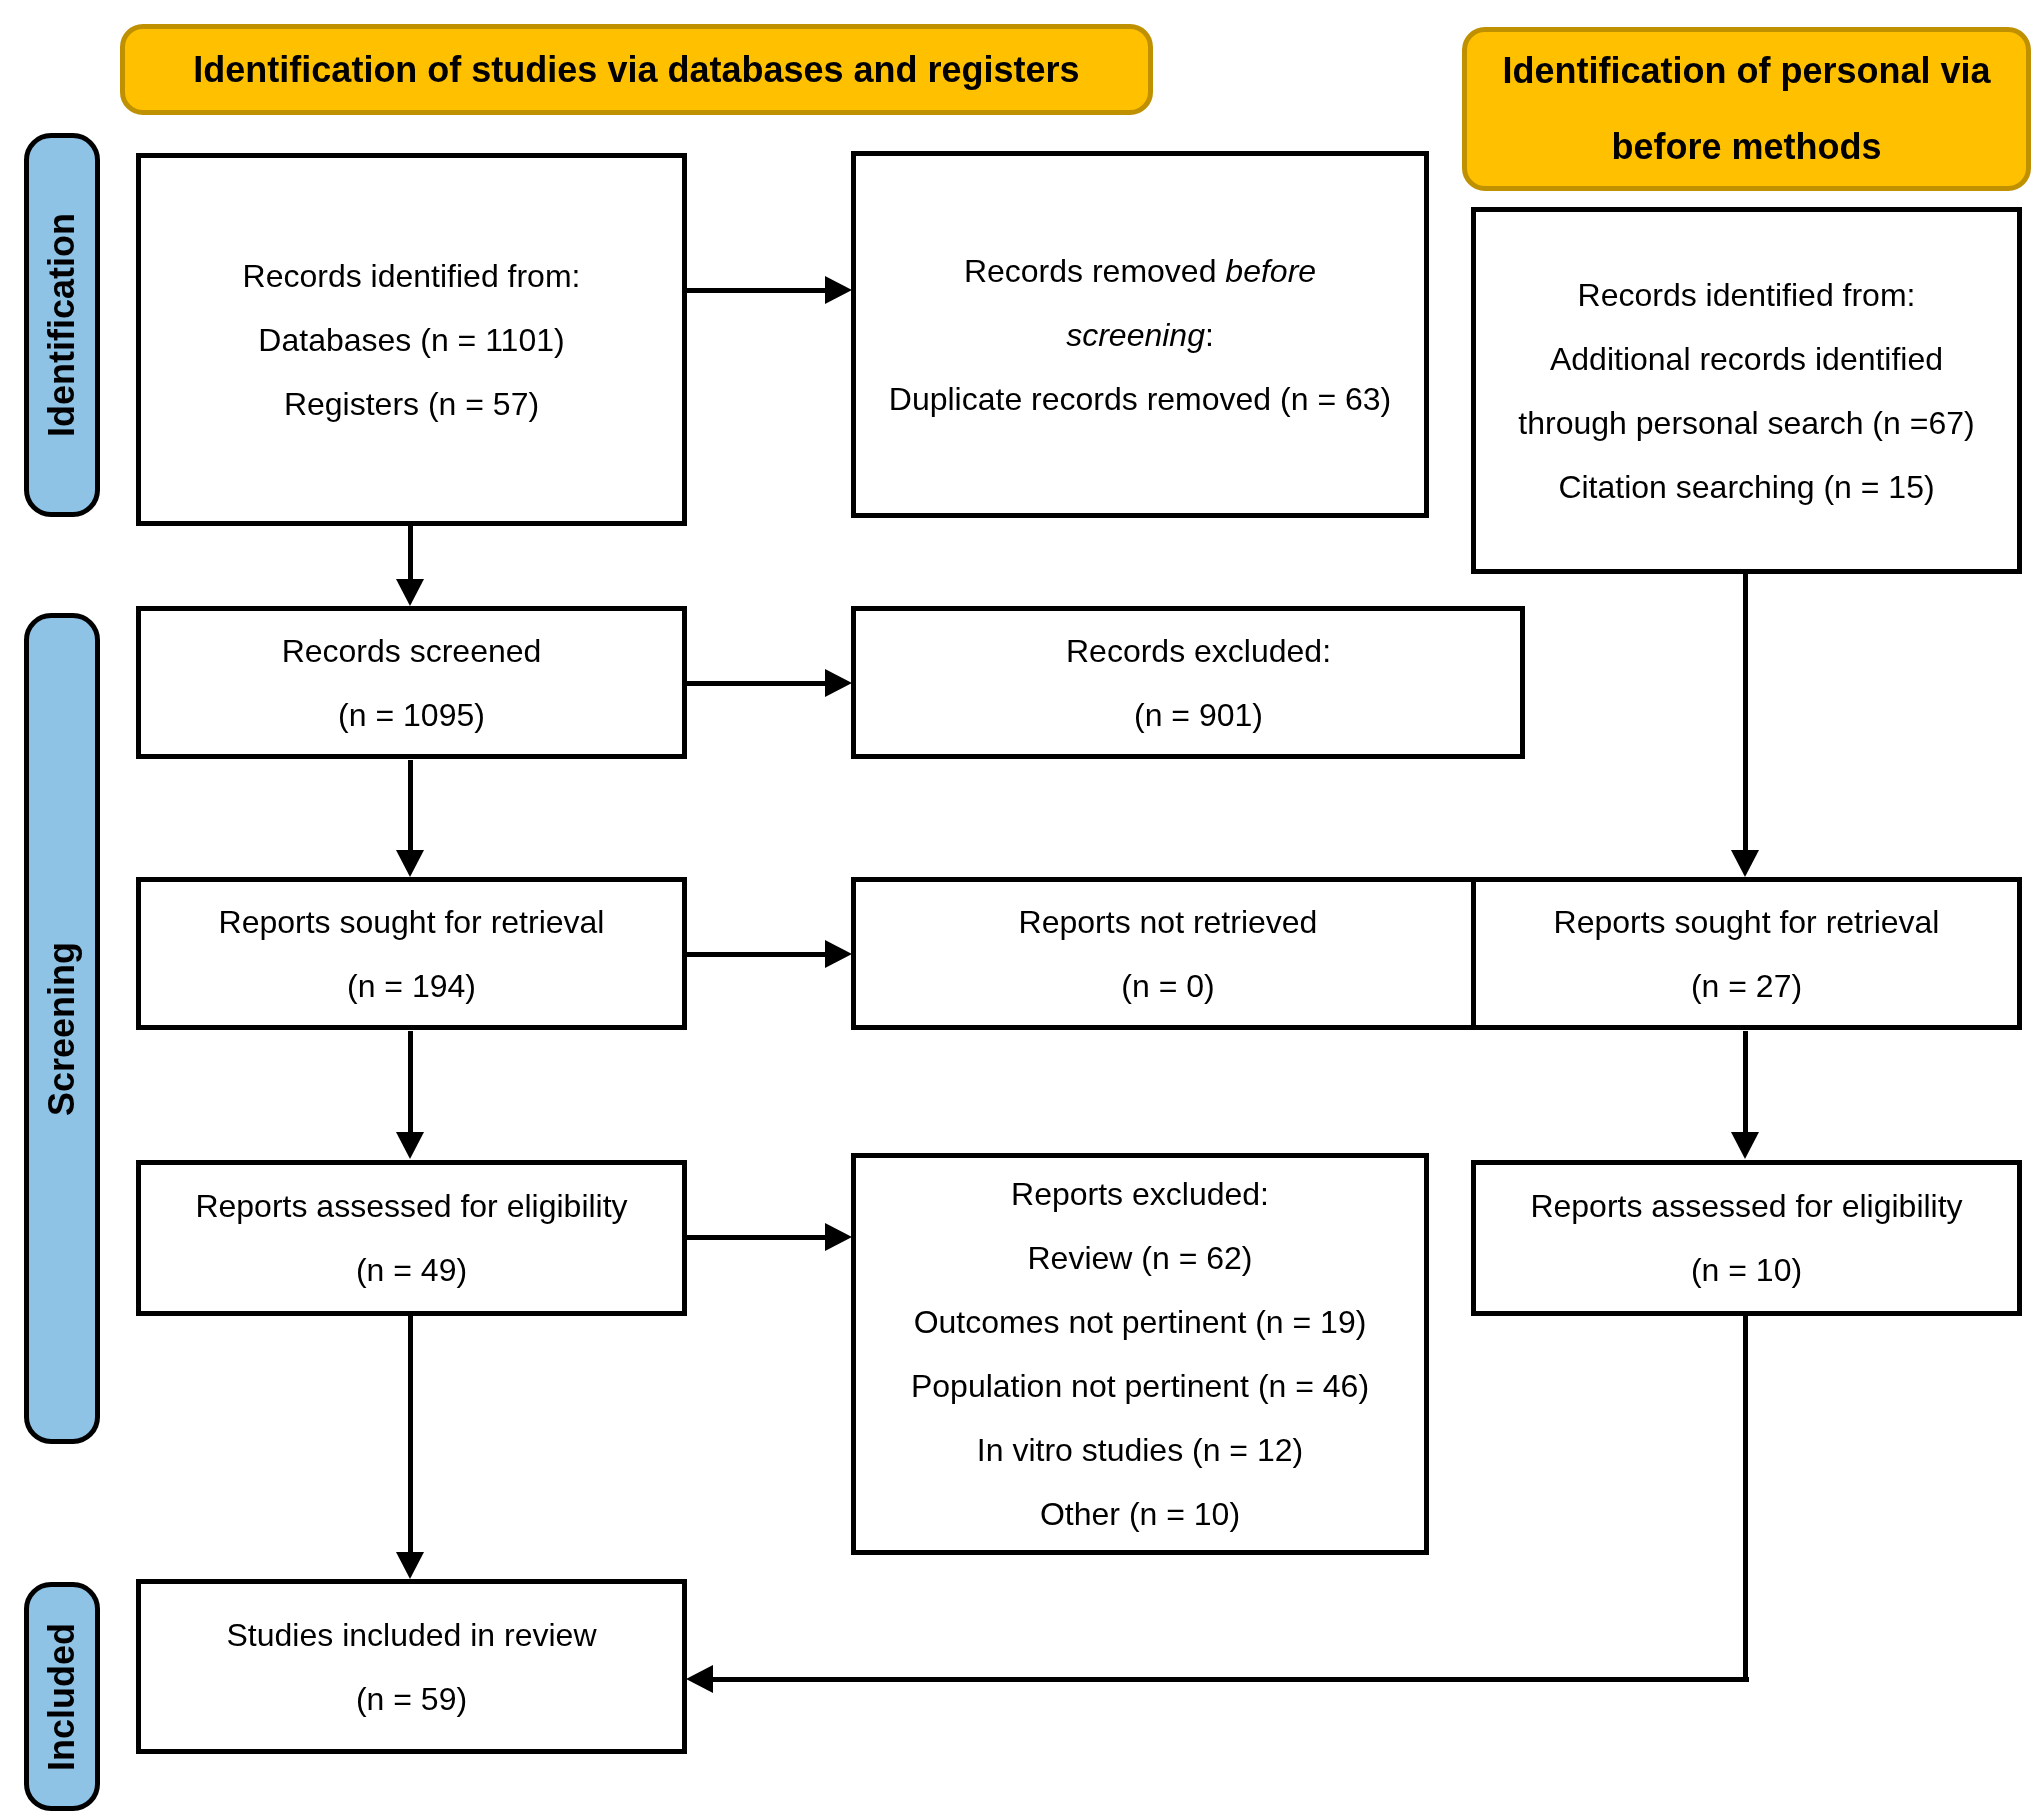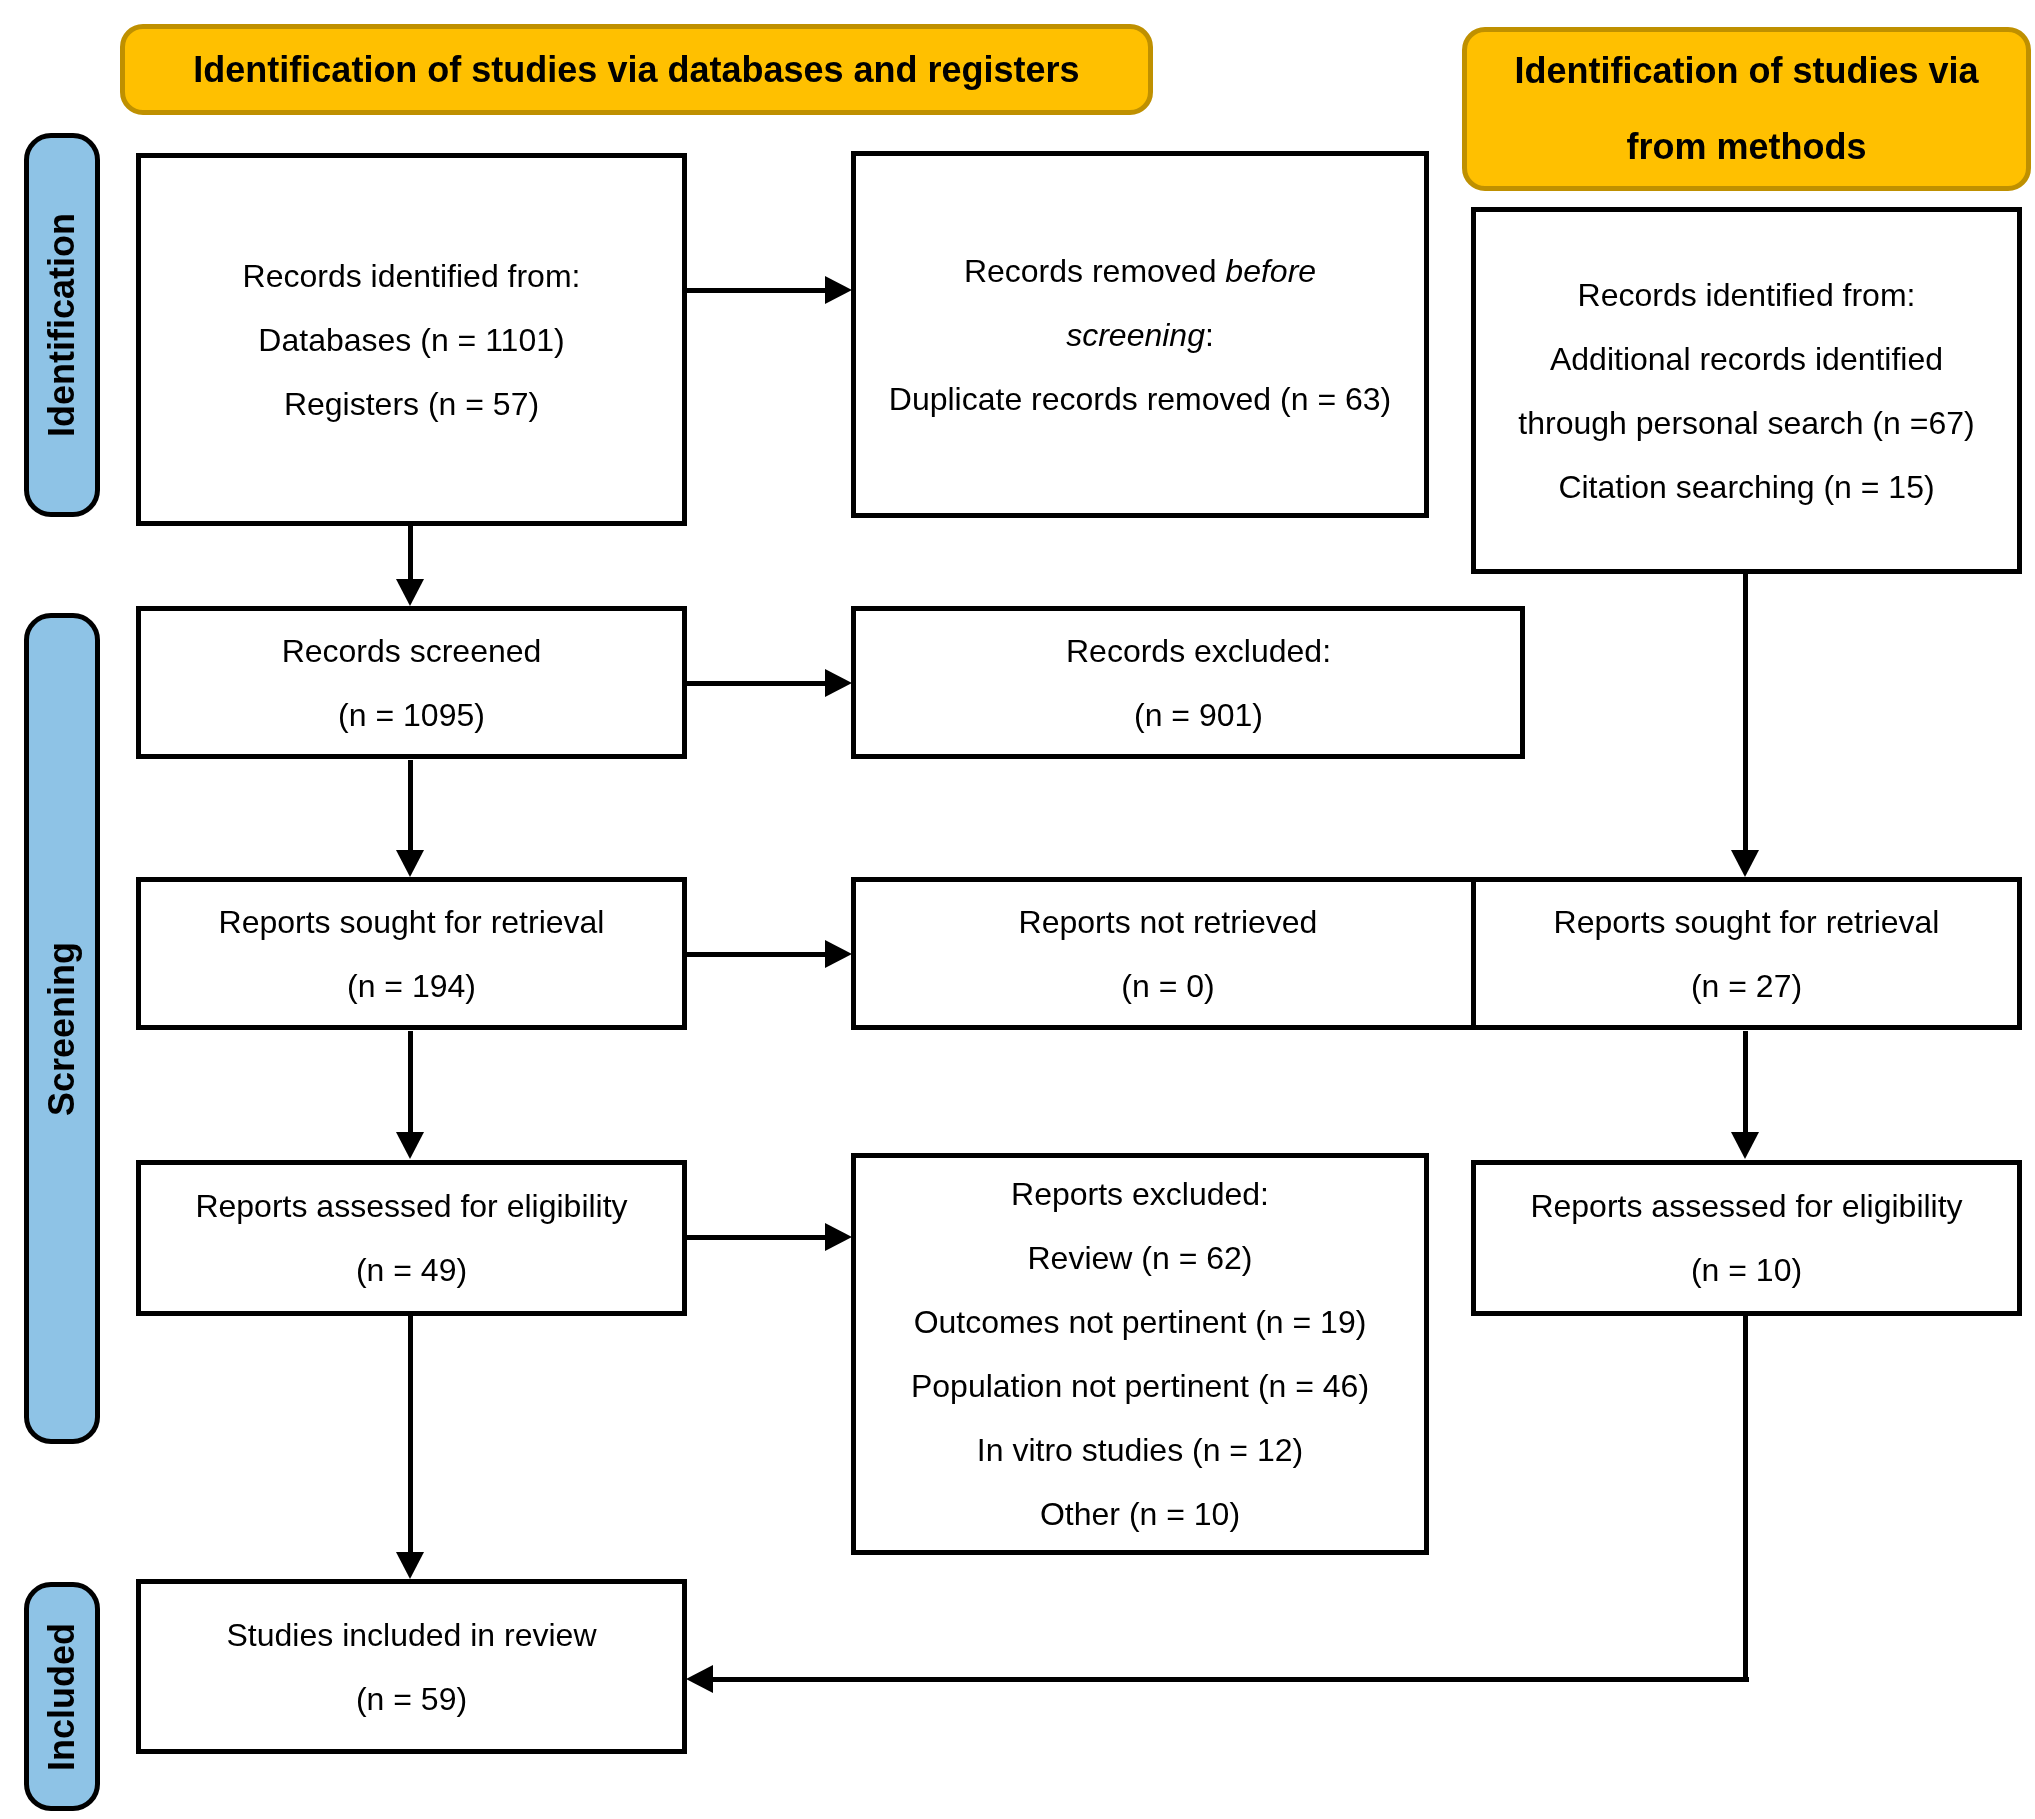--- a/index.html
+++ b/index.html
@@ -70,22 +70,22 @@
 </style>
 </head>
 <body>
 
 <div id="canvas">
 
   <div class="header" style="left:120px;top:24.4px;width:1033px;height:91px;">
     <div class="line">Identification of studies via databases and registers</div>
   </div>
   <div class="header" style="left:1462px;top:27px;width:569px;height:164px;">
-    <div class="line">Identification of studies via</div>
-    <div class="line">from methods</div>
+    <div class="line">Identification of personal via</div>
+    <div class="line">before methods</div>
   </div>
 
   <div class="side" style="left:24.4px;top:133px;width:76px;height:384px;">
     <span>Identification</span>
   </div>
   <div class="side" style="left:24.4px;top:613px;width:76px;height:831px;">
     <span>Screening</span>
   </div>
   <div class="side" style="left:24.4px;top:1582px;width:76px;height:229px;">
     <span>Included</span>

